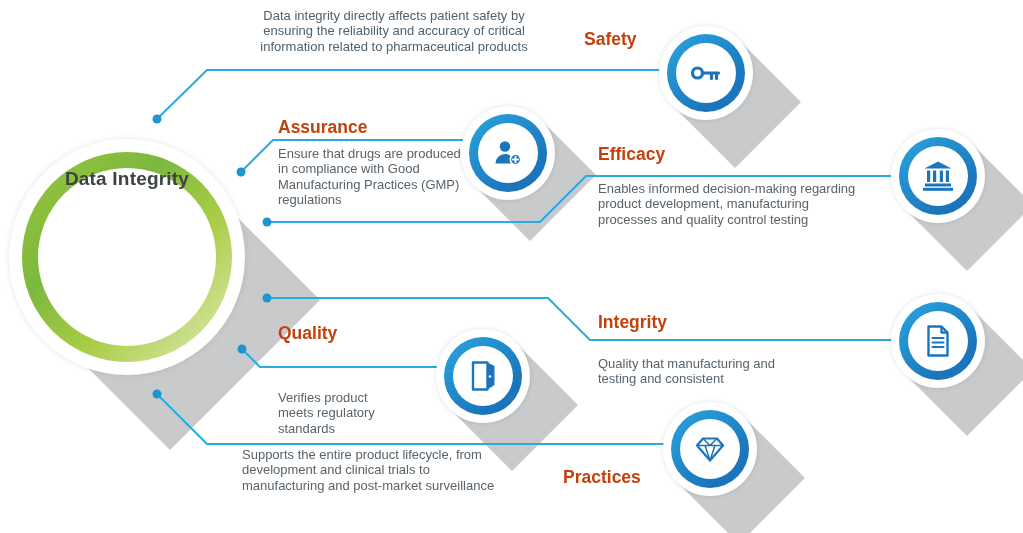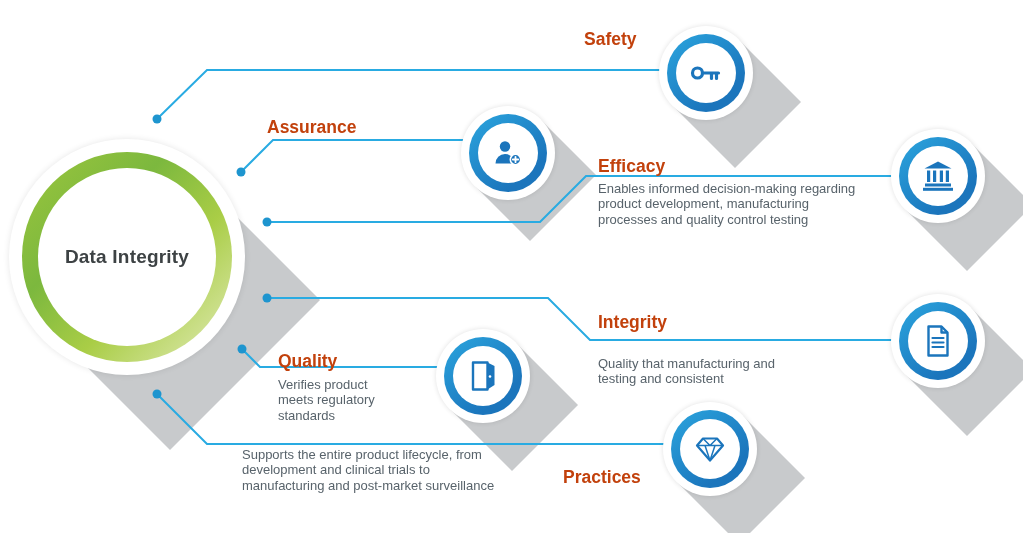--- a/index.html
+++ b/index.html
@@ -17,21 +17,21 @@
     position:absolute; left:9px; top:139px; width:236px; height:236px;
     border-radius:50%; background:#ffffff; z-index:2;
     box-shadow:0 0 6px rgba(0,0,0,.10);
   }
   .center-ring{
     position:absolute; inset:13px; border-radius:50%;
     background:linear-gradient(135deg,#9cc63d 0%,#7cb83e 35%,#a9cd46 62%,#e3ecba 100%);
   }
   .center-inner{
     position:absolute; inset:16px; border-radius:50%; background:#ffffff;
-    display:flex; align-items:center; justify-content:center;
+    display:flex; justify-content:center;
   }
   .center-label{
     font-size:19px; font-weight:bold; color:#3d4244; letter-spacing:.2px;
   }
 
   
   .node{
     position:absolute; width:94px; height:94px; border-radius:50%;
     background:#ffffff; z-index:2; box-shadow:0 0 5px rgba(0,0,0,.12);
   }
@@ -167,24 +167,26 @@
       <div class="node-inner">
         <svg class="icon" viewBox="0 0 36 36">
           <path d="M11 7.5h14l6 7L18 29.5 5 14.5z" fill="none" stroke="#1b75bc" stroke-width="2.2" stroke-linejoin="round"></path>
           <path d="M5 14.5h26M11 7.5l7 7 7-7M13 14.5 18 29.5l5-15" fill="none" stroke="#1b75bc" stroke-width="1.5" stroke-linejoin="round"></path>
         </svg>
       </div>
     </div>
   </div>
 
   <div class="heading" style="left:584px;top:29px">Safety</div>
-  <div class="heading" style="left:267px;top:117px">Assurance</div>
-  <div class="heading" style="left:598px;top:156px">Efficacy</div>
+  <div class="heading" style="left:278px;top:117px">Assurance</div>
+  <div class="heading" style="left:598px;top:144px">Efficacy</div>
   <div class="heading" style="left:598px;top:312px">Integrity</div>
-  <div class="heading" style="left:278px;top:351px">Quality</div>
+  <div class="heading" style="left:278px;top:323px">Quality</div>
   <div class="heading" style="left:563px;top:467px">Practices</div>
 
+  <div class="desc align-center" style="left:248px;top:8px;width:292px">Data integrity directly affects patient safety by ensuring the reliability and accuracy of critical information related to pharmaceutical products</div>
+  <div class="desc" style="left:278px;top:146px;width:190px">Ensure that drugs are produced in compliance with Good Manufacturing Practices (GMP) regulations</div>
   <div class="desc" style="left:598px;top:181px;width:258px">Enables informed decision-making regarding product development, manufacturing processes and quality control testing</div>
   <div class="desc" style="left:598px;top:356px;width:185px">Quality that manufacturing and testing and consistent</div>
-  <div class="desc" style="left:278px;top:377px;width:128px">Verifies product meets regulatory standards</div>
+  <div class="desc" style="left:278px;top:390px;width:128px">Verifies product meets regulatory standards</div>
   <div class="desc align-right" style="left:242px;top:447px;width:268px">Supports the entire product lifecycle, from development and clinical trials to manufacturing and post-market surveillance</div>
 
 </div>
 
 </body></html>

